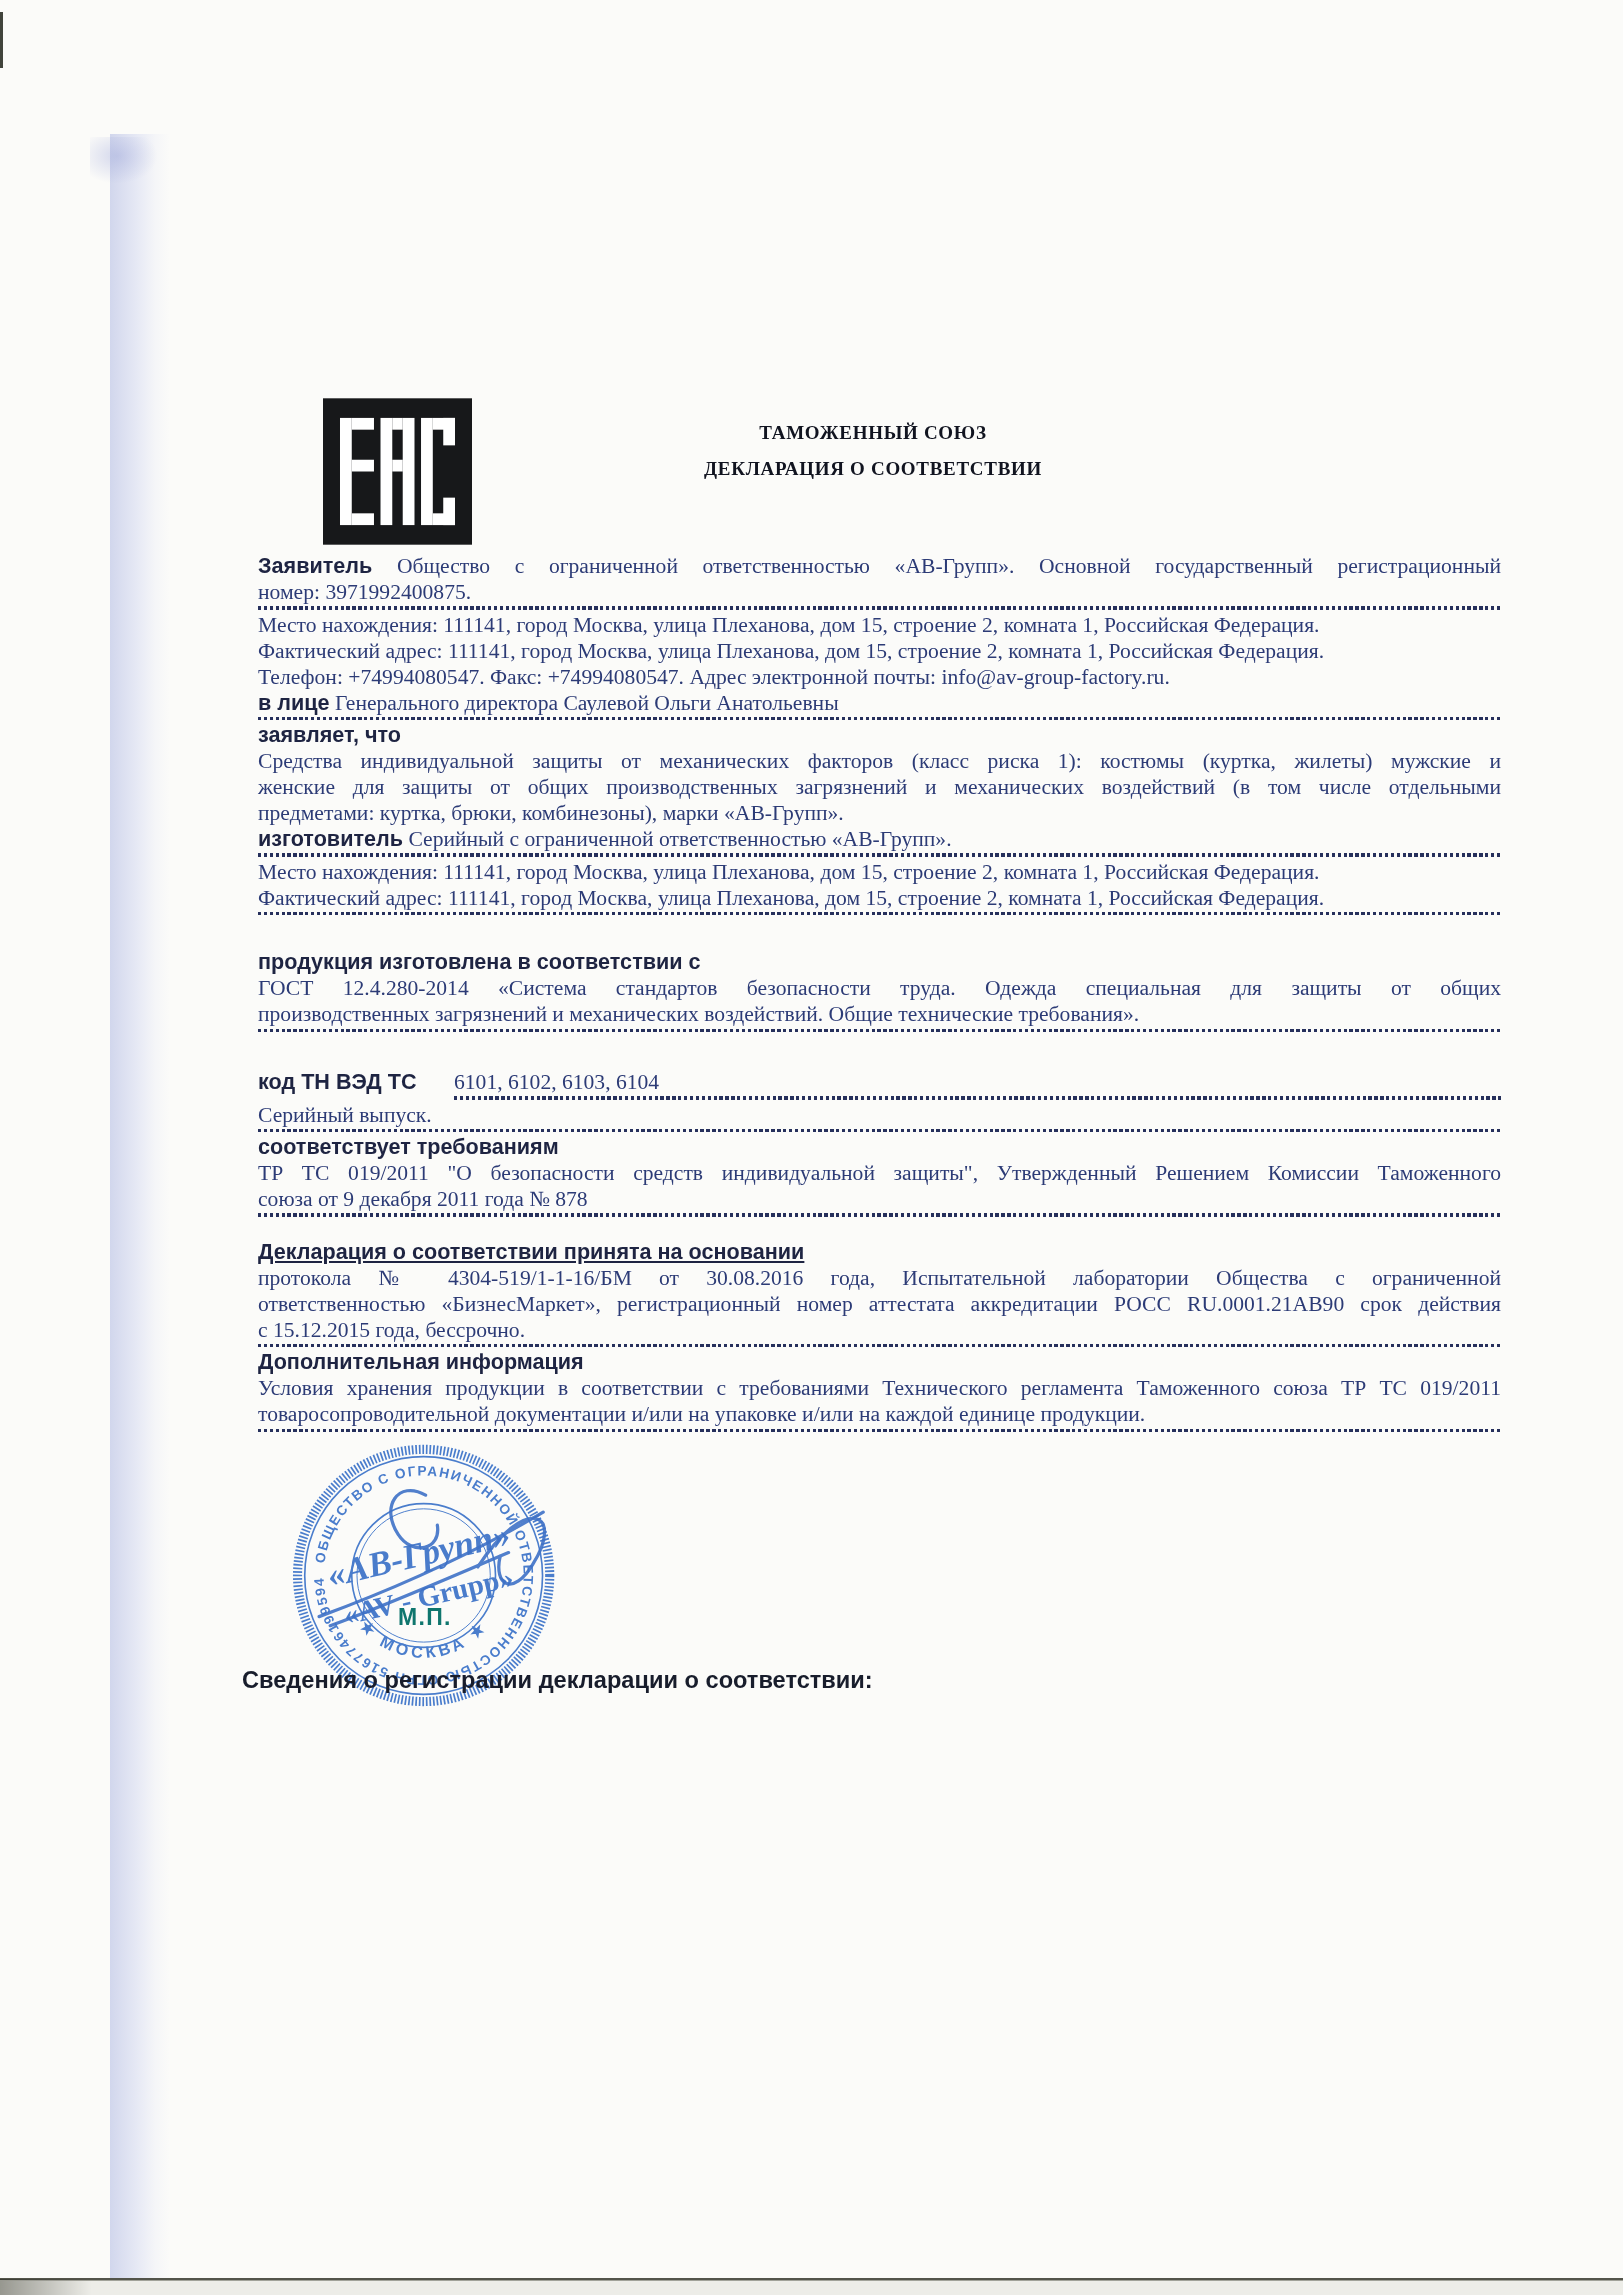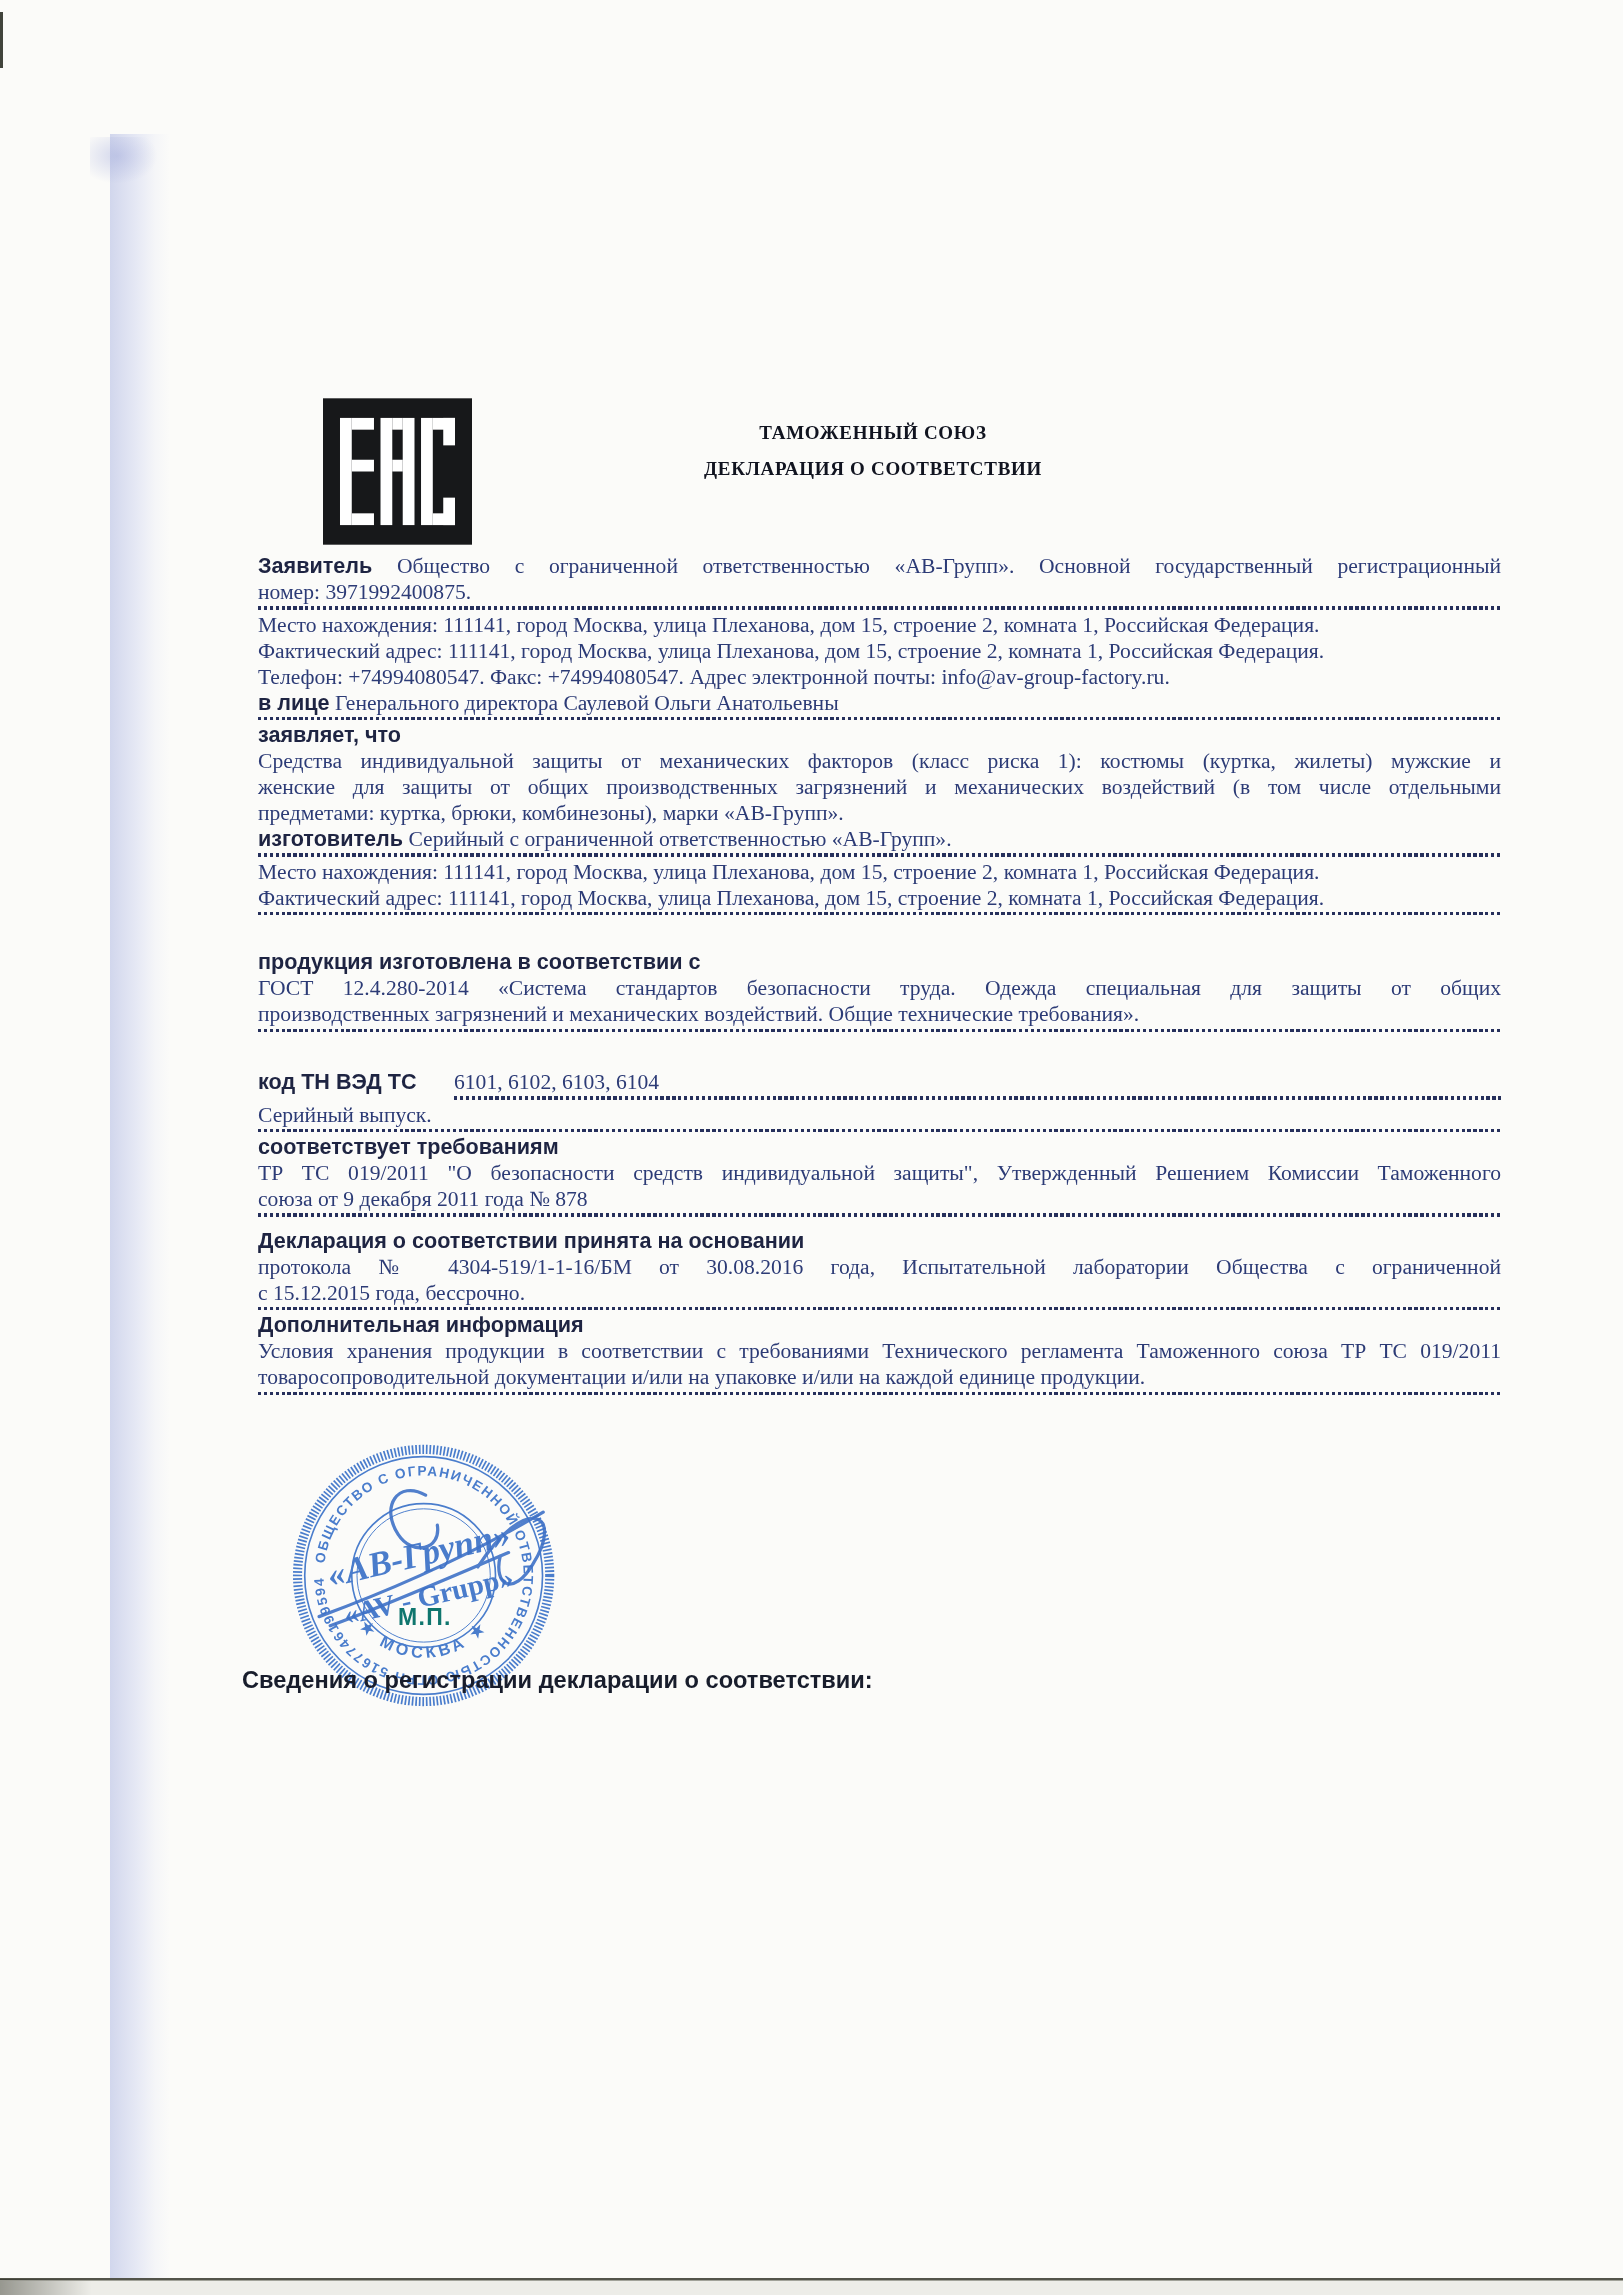--- a/index.html
+++ b/index.html
@@ -31,21 +31,21 @@
   .column{position:absolute;left:258px;top:553px;width:1243px;font-size:21.6px;line-height:26px;}
   .ln{white-space:nowrap;}
   .jl{text-align:justify;text-align-last:justify;white-space:normal;}
   .lbl{font-family:"Liberation Sans", sans-serif;font-weight:bold;color:#1e2442;}
   .serif{font-family:"Liberation Serif", serif;color:#2c3b76;}
   .dotl{height:3.3px;margin:1.3px 0 2px 0;
     background-image:repeating-linear-gradient(90deg,#26305c 0 3.3px, rgba(0,0,0,0) 3.3px 5.9px);}
   .dotl.indent{margin-left:196px;}
   .gap52{margin-top:34px;}
   .gap56{margin-top:37px;}
-  .gap34{margin-top:11px;}
+  .gap34{margin-top:22px;text-decoration:underline;}
   .tnved-label{display:inline-block;width:196px;}
   .mp{position:absolute;left:398px;top:1604px;font-family:"Liberation Sans", sans-serif;
     font-weight:bold;font-size:23px;letter-spacing:1.3px;color:#0f766e;z-index:6;}
   .reg-info{position:absolute;left:242px;top:1667px;font-family:"Liberation Sans", sans-serif;
     font-weight:bold;font-size:23.6px;color:#181d2c;z-index:5;}
 
   .stamp-wrap{position:absolute;left:283px;top:1435px;width:327px;height:294px;z-index:2;opacity:.92;}
   .content-layer{position:relative;z-index:3;}
 </style>
 </head>
@@ -142,20 +142,21 @@
   <div class="ln">Серийный выпуск.</div>
   <div class="dotl"></div>
 
   <div class="ln lbl">соответствует требованиям</div>
   <div class="jl">ТР ТС 019/2011  "О  безопасности  средств  индивидуальной  защиты",  Утвержденный  Решением  Комиссии  Таможенного</div>
   <div class="ln">союза от 9 декабря 2011 года № 878</div>
   <div class="dotl"></div>
 
   <div class="ln lbl gap34">Декларация о соответствии принята на основании</div>
   <div class="jl">протокола  №  4304-519/1-1-16/БМ  от  30.08.2016  года,  Испытательной  лаборатории  Общества  с  ограниченной</div>
+  <div class="jl">ответственностью «БизнесМаркет», регистрационный номер аттестата аккредитации РОСС RU.0001.21АВ90 срок действия</div>
   <div class="ln">с 15.12.2015 года, бессрочно.</div>
   <div class="dotl"></div>
 
   <div class="ln lbl">Дополнительная информация</div>
   <div class="jl">Условия хранения продукции в соответствии с требованиями Технического регламента Таможенного союза ТР ТС 019/2011</div>
   <div class="ln">товаросопроводительной документации и/или на упаковке и/или на каждой единице продукции.</div>
   <div class="dotl"></div>
 </div>
 
 <div class="mp">М.П.</div>

